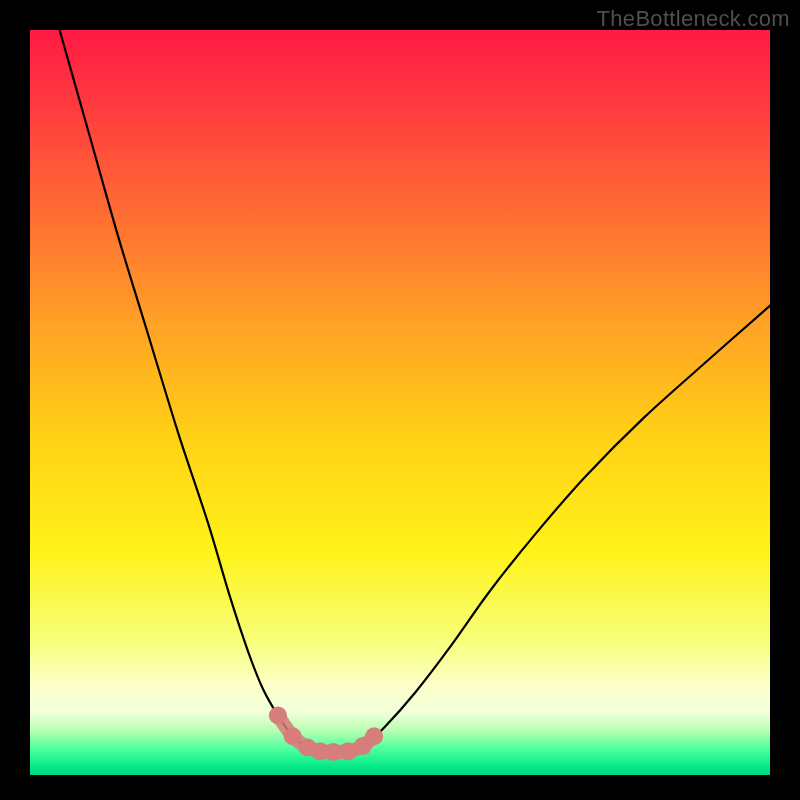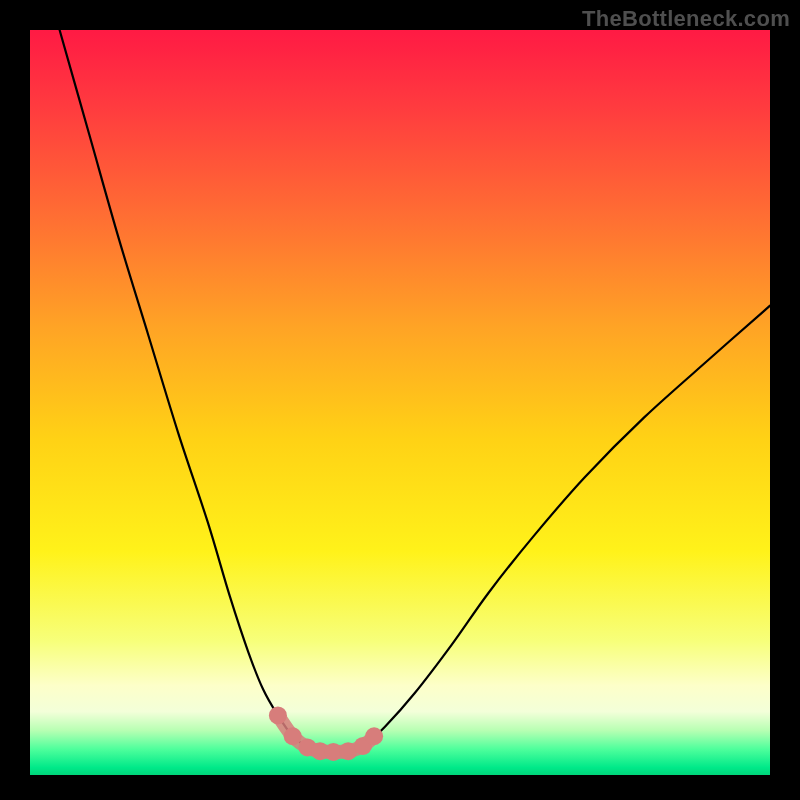--- a/index.html
+++ b/index.html
@@ -16,21 +16,21 @@
     height: 800px;
     background: #000;
     position: relative;
   }
   .watermark {
     position: absolute;
     top: 6px;
     right: 10px;
     color: #4f4f4f;
     font-size: 22px;
-    font-weight: 700;
+    font-weight: 400;
     letter-spacing: 0.3px;
     z-index: 10;
   }
   svg {
     position: absolute;
     top: 0;
     left: 0;
   }
 </style>
 </head>

